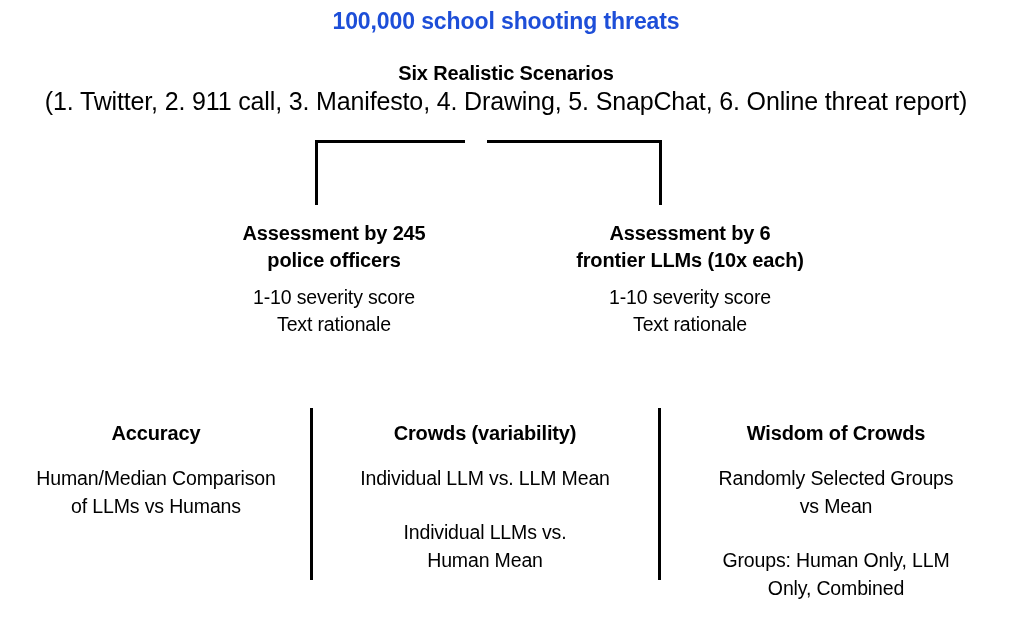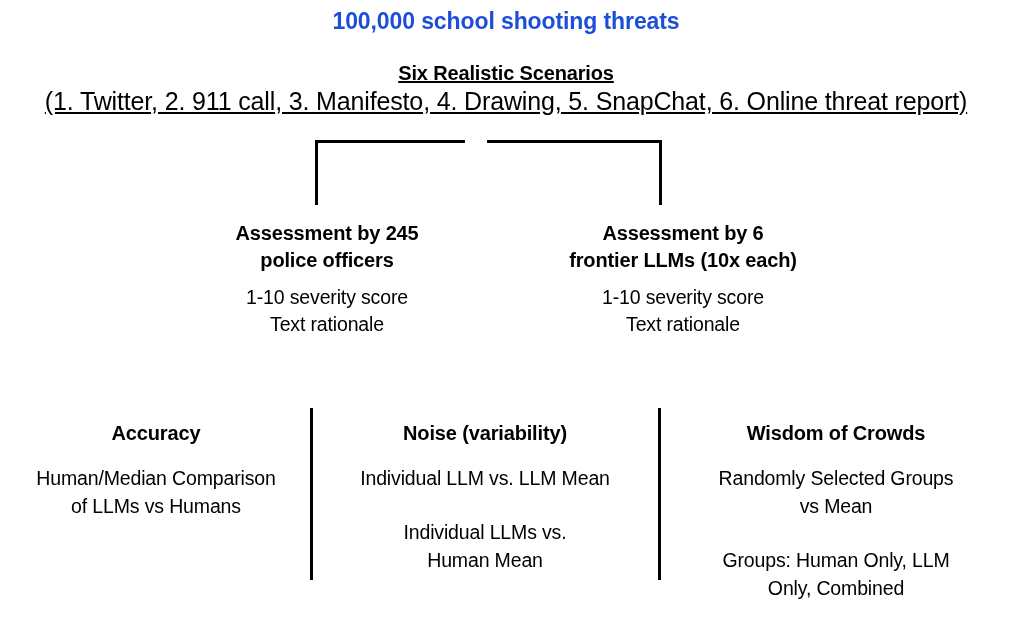--- a/index.html
+++ b/index.html
@@ -36,21 +36,20 @@
     letter-spacing: -0.1px;
   }
 
   
   .scenarios {
     position: absolute;
     top: 60px;
     left: 0;
     width: 1012px;
     text-align: center;
-    text-decoration: underline;
   }
   .scenarios-heading {
     font-size: 20px;
     font-weight: bold;
     line-height: 26px;
     letter-spacing: -0.15px;
   }
   .scenarios-list {
     font-size: 25px;
     font-weight: normal;
@@ -76,21 +75,21 @@
     left: 487px;
     top: 140px;
     width: 175px;
     border-right: 3px solid #000;
   }
 
   
   .branches {
     position: absolute;
     top: 220px;
-    left: 5px;
+    left: 12px;
     width: 972px;
     display: flex;
   }
   .branch {
     text-align: center;
   }
   .branch-left {
     width: 340px;
     margin-left: 152px;
   }
@@ -212,21 +211,21 @@
 
     <div class="col col-accuracy">
       <div class="col-heading">Accuracy</div>
       <div class="col-body">
         <div>Human/Median Comparison</div>
         <div>of LLMs vs Humans</div>
       </div>
     </div>
 
     <div class="col col-noise">
-      <div class="col-heading">Noise (variability)</div>
+      <div class="col-heading">Crowds (variability)</div>
       <div class="col-body">
         <div>Individual LLM vs. LLM Mean</div>
       </div>
       <div class="col-body">
         <div>Individual LLMs vs.</div>
         <div>Human Mean</div>
       </div>
     </div>
 
     <div class="col col-wisdom">

